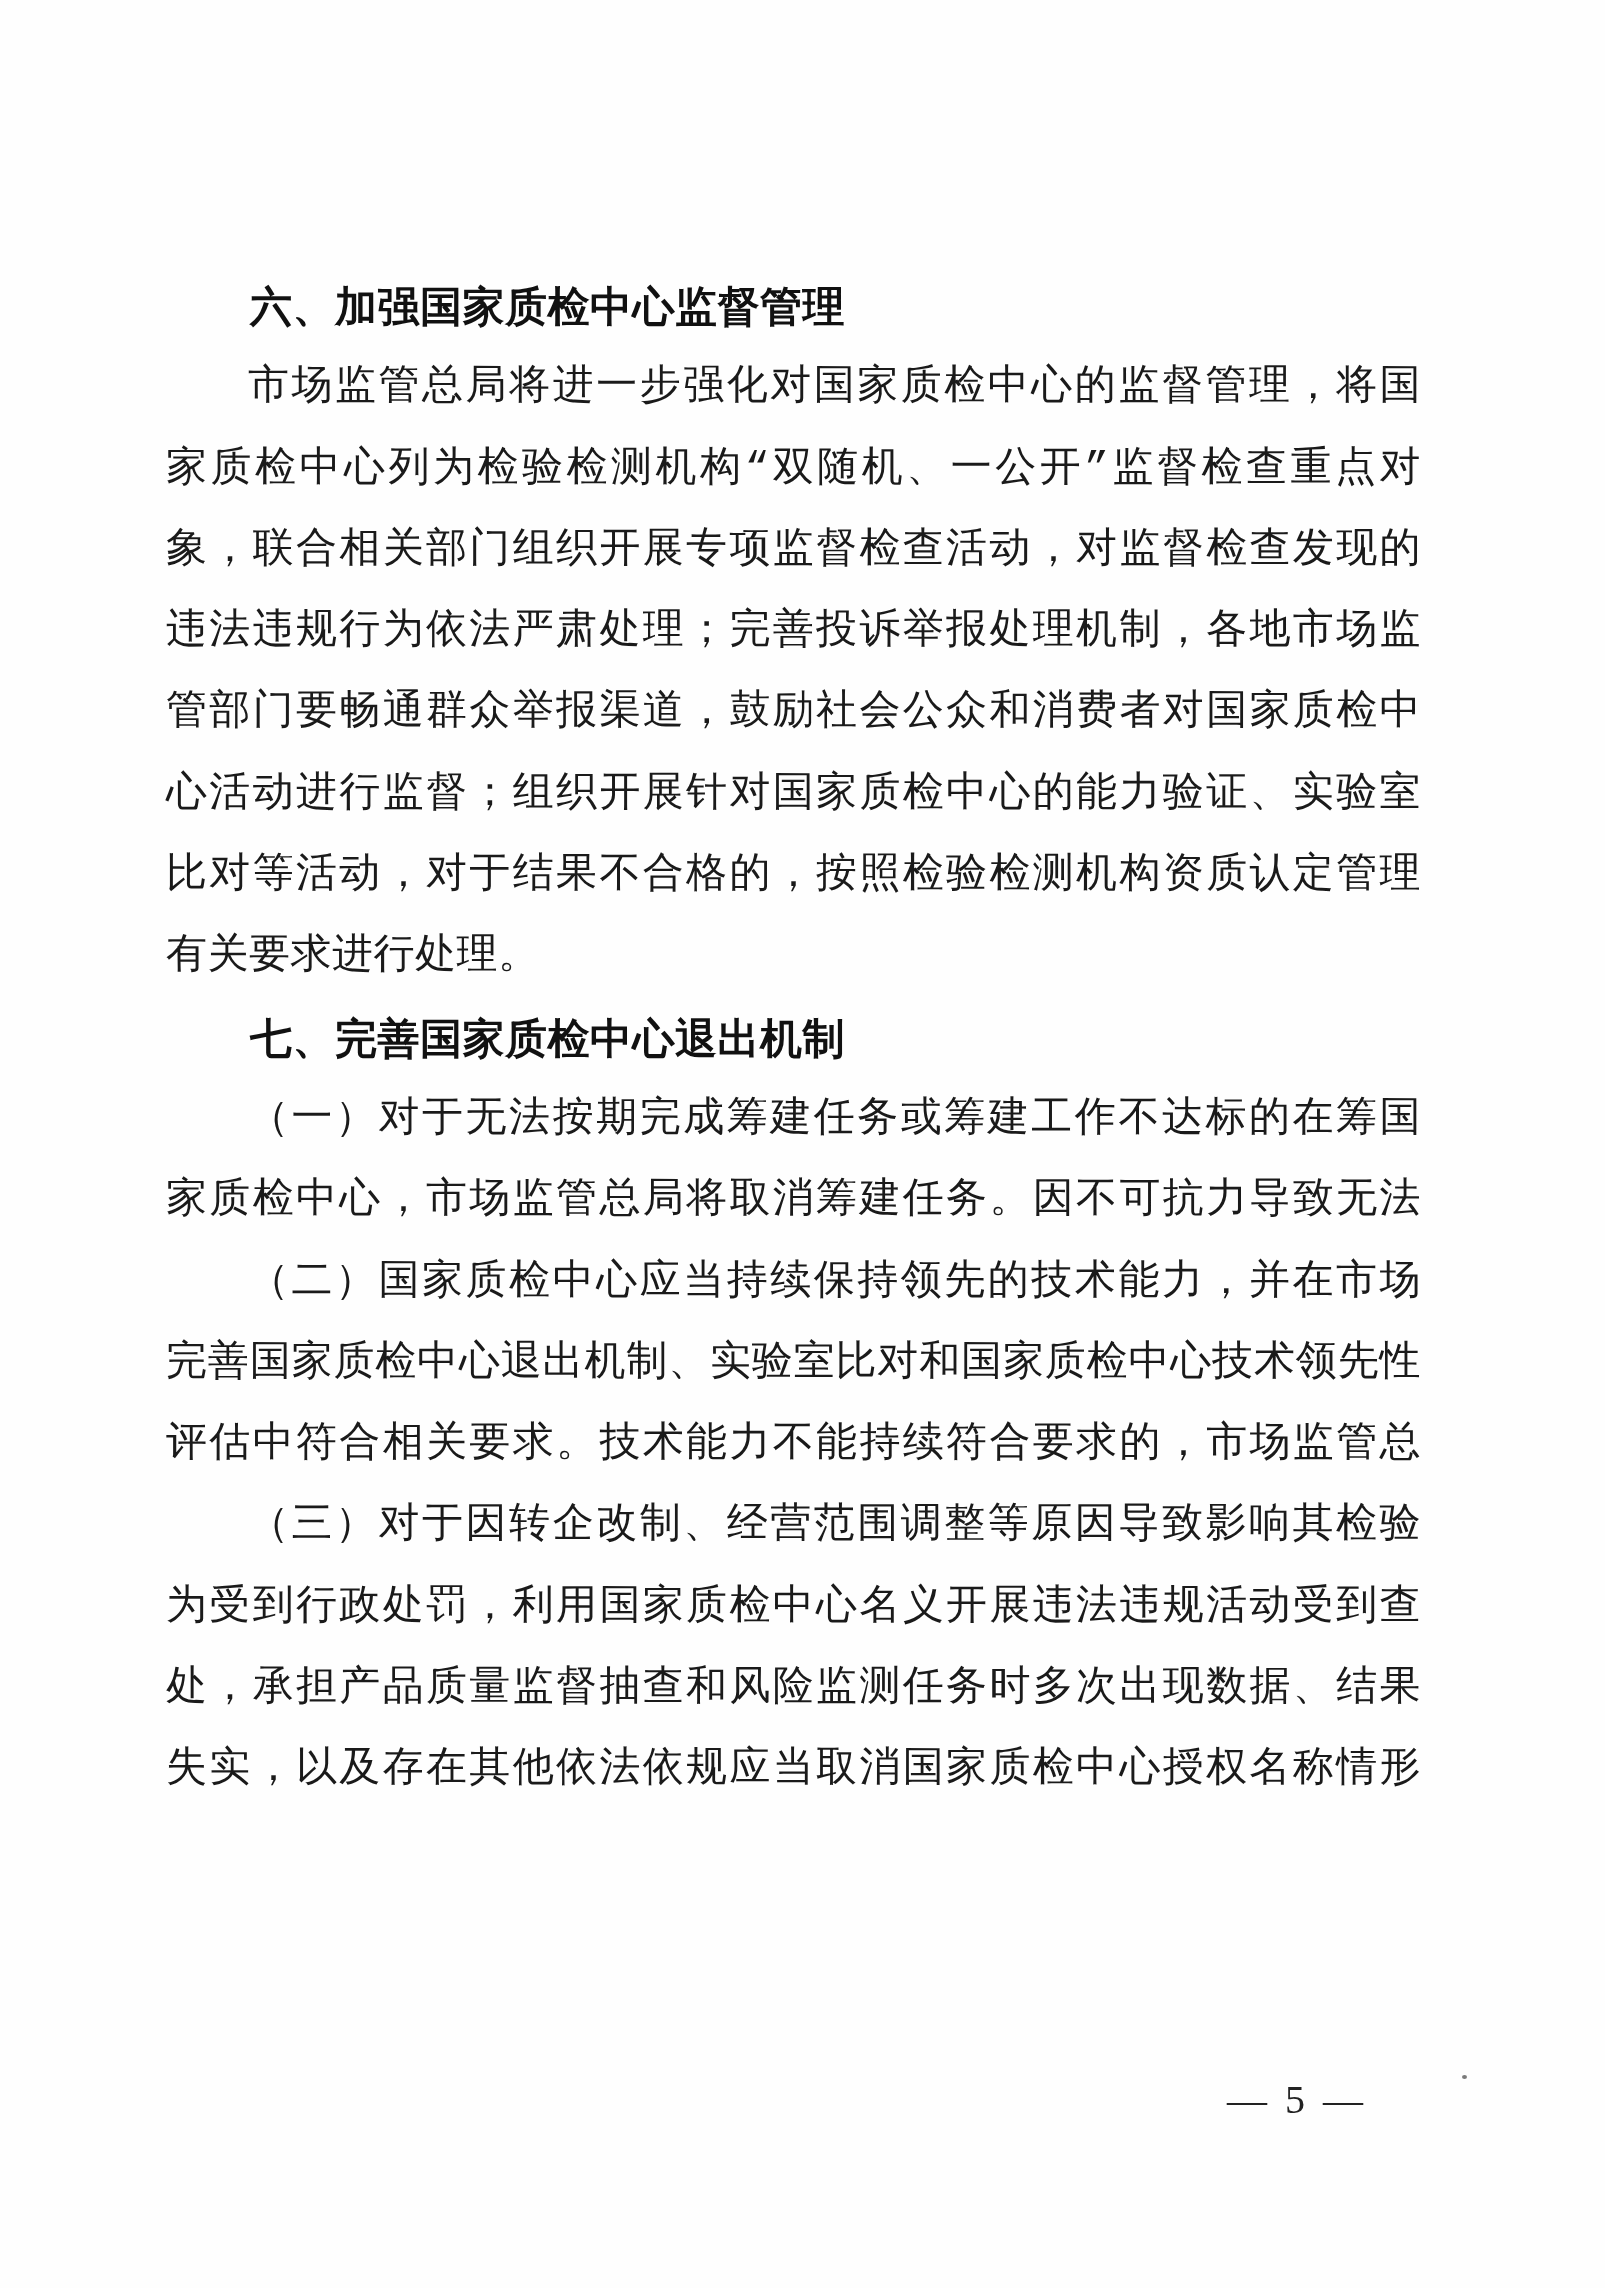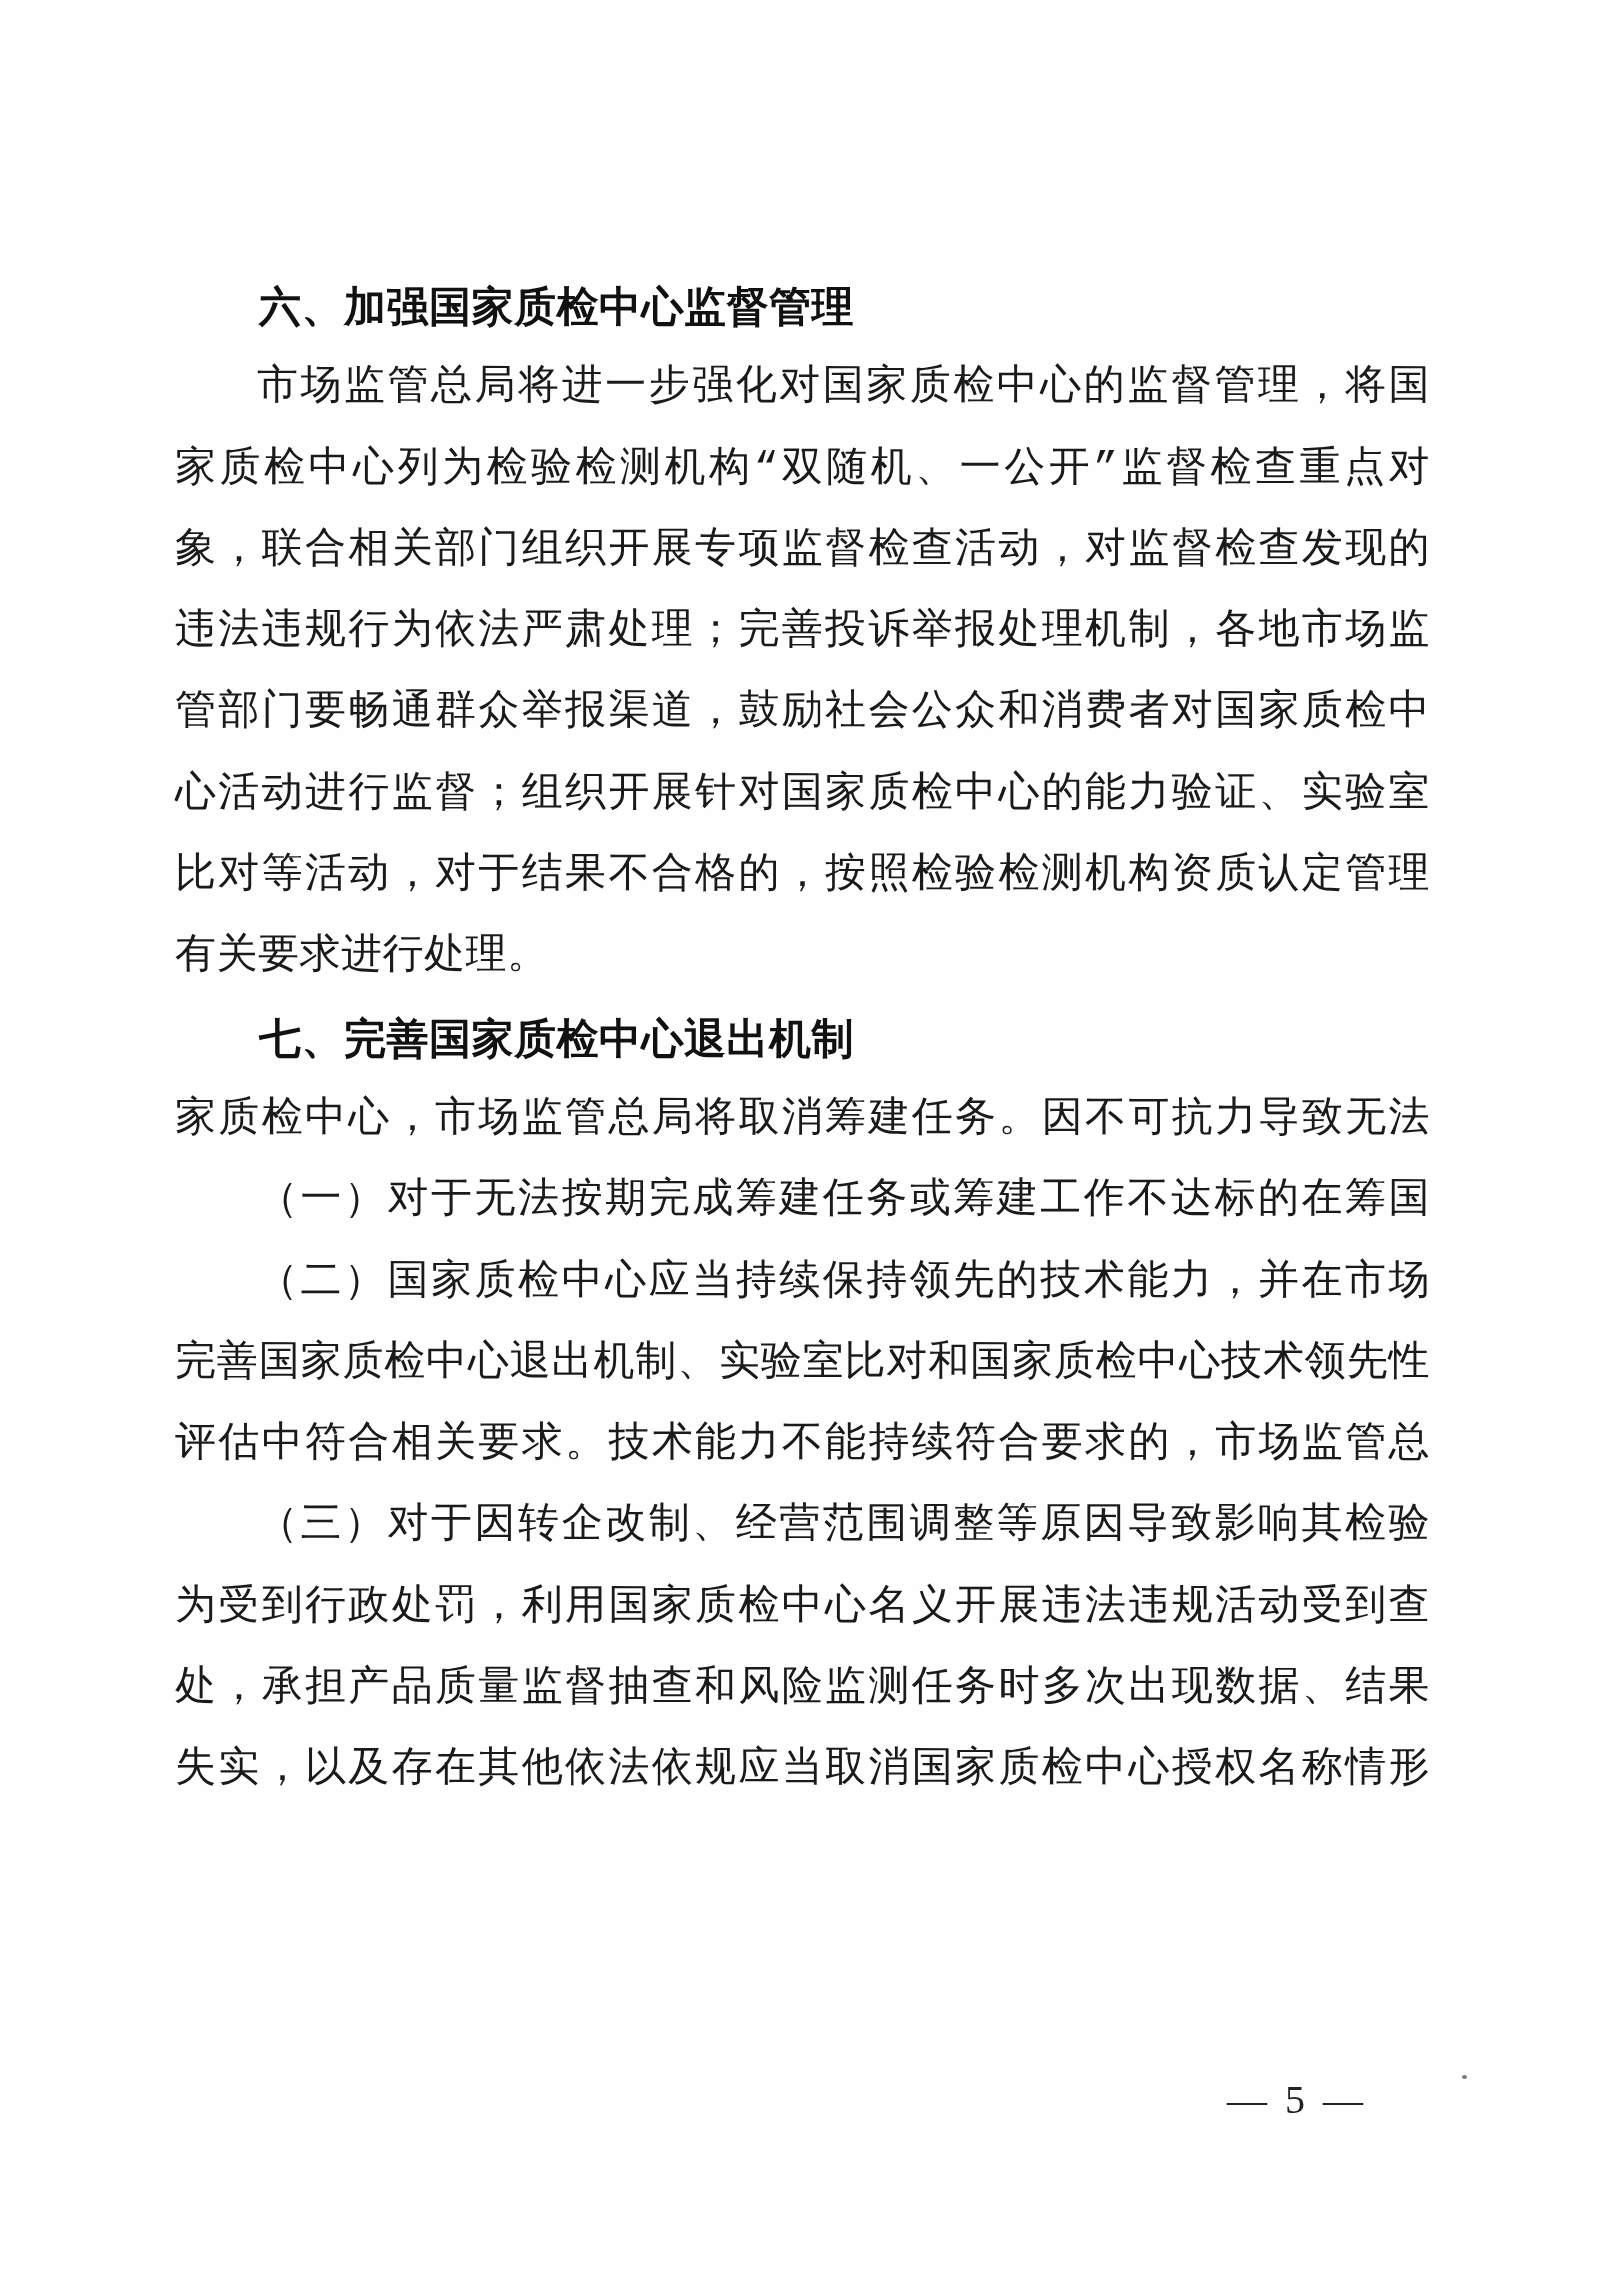--- a/index.html
+++ b/index.html
@@ -11,21 +11,21 @@
     position: relative;
     width: 1605px;
     height: 2288px;
     background: #fefefe;
     overflow: hidden;
     font-family: "Liberation Serif", serif;
     color: #1a1a1a;
   }
   .text-block {
     position: absolute;
-    left: 175px;
+    left: 166px;
     top: 266px;
     width: 1255px;
   }
   .line {
     height: 81.3px;
     line-height: 81.3px;
     font-size: 41px;
     letter-spacing: 0.5px;
     text-align: left;
     white-space: normal;
@@ -78,22 +78,22 @@
     <div class="line h ind">六、加强国家质检中心监督管理</div>
     <div class="line just ind">市场监管总局将进一步强化对国家质检中心的监督管理，将国</div>
     <div class="line just">家质检中心列为检验检测机构“双随机、一公开”监督检查重点对</div>
     <div class="line just">象，联合相关部门组织开展专项监督检查活动，对监督检查发现的</div>
     <div class="line just">违法违规行为依法严肃处理；完善投诉举报处理机制，各地市场监</div>
     <div class="line just">管部门要畅通群众举报渠道，鼓励社会公众和消费者对国家质检中</div>
     <div class="line just">心活动进行监督；组织开展针对国家质检中心的能力验证、实验室</div>
     <div class="line just">比对等活动，对于结果不合格的，按照检验检测机构资质认定管理</div>
     <div class="line">有关要求进行处理。</div>
     <div class="line h ind">七、完善国家质检中心退出机制</div>
+    <div class="line just ind">（一）对于无法按期完成筹建任务或筹建工作不达标的在筹国</div>
     <div class="line just">家质检中心，市场监管总局将取消筹建任务。因不可抗力导致无法</div>
-    <div class="line just ind">（一）对于无法按期完成筹建任务或筹建工作不达标的在筹国</div>
     <div class="line just ind">（二）国家质检中心应当持续保持领先的技术能力，并在市场</div>
     <div class="line just">完善国家质检中心退出机制、实验室比对和国家质检中心技术领先性</div>
     <div class="line just">评估中符合相关要求。技术能力不能持续符合要求的，市场监管总</div>
     <div class="line just ind">（三）对于因转企改制、经营范围调整等原因导致影响其检验</div>
     <div class="line just">为受到行政处罚，利用国家质检中心名义开展违法违规活动受到查</div>
     <div class="line just">处，承担产品质量监督抽查和风险监测任务时多次出现数据、结果</div>
     <div class="line just">失实，以及存在其他依法依规应当取消国家质检中心授权名称情形</div>
   </div>
 
   <div class="footer-pagenum">— 5 —</div>

